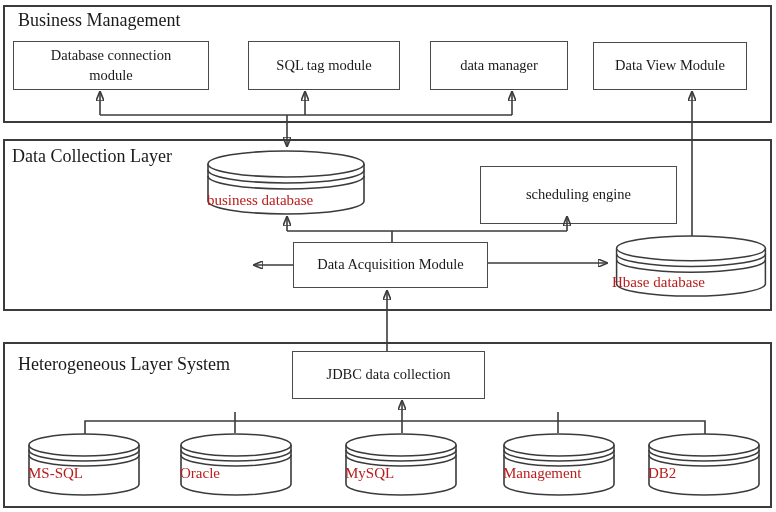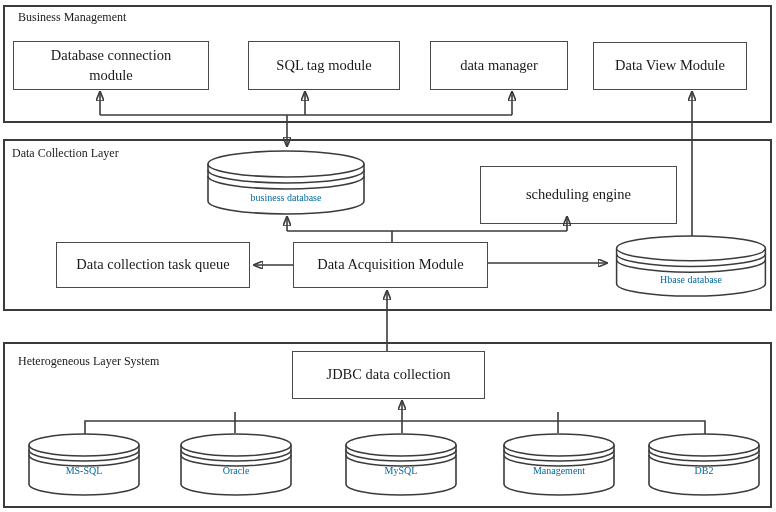--- a/index.html
+++ b/index.html
@@ -4,31 +4,31 @@
 <style>
   html,body{margin:0;padding:0;background:#ffffff;}
   .canvas{
     position:relative;width:776px;height:512px;background:#ffffff;
     font-family:"Liberation Serif", serif;color:#111111;overflow:hidden;
   }
   .layer{
     position:absolute;border:2px solid #3b3b3b;background:transparent;box-sizing:border-box;
   }
   .layer-label{
-    position:absolute;font-size:12px;color:#1a1a1a;white-space:nowrap;
+    position:absolute;font-size:18px;color:#1a1a1a;white-space:nowrap;
   }
   .module{
     position:absolute;border:1.6px solid #4a4a4a;background:#ffffff;box-sizing:border-box;
     display:flex;align-items:center;justify-content:center;text-align:center;
   }
   .module-label{font-size:14.5px;line-height:1.35;color:#1a1a1a;}
   .cyl{position:absolute;}
   .cyl svg{position:absolute;left:0;top:0;overflow:visible;}
   .cyl-label{
-    position:absolute;left:0;right:0;text-align:center;font-size:10px;color:#0369a1;white-space:nowrap;
+    position:absolute;left:0;right:0;font-size:15px;color:#b91c1c;white-space:nowrap;
   }
   .wires{position:absolute;left:0;top:0;pointer-events:none;}
   .wires path{stroke:#3b3b3b;stroke-width:1.6;fill:none;}
   .defs-holder{position:absolute;width:0;height:0;overflow:hidden;}
 </style>
 </head>
 <body>
 
 <div class="canvas">
 
@@ -79,23 +79,20 @@
     <svg width="158" height="65">
         <use href="#cyl-lg"></use>
       </svg>
     <span class="cyl-label" style="top:42px;">business database</span>
   </div>
 
   <div class="module" style="left:480px;top:166px;width:197px;height:58px;">
     <span class="module-label">scheduling engine</span>
   </div>
 
-  <div class="module" style="left:56px;top:242px;width:194px;height:46px;">
-    <span class="module-label">Data collection task queue</span>
-  </div>
 
   <div class="module" style="left:293px;top:242px;width:195px;height:46px;">
     <span class="module-label">Data Acquisition Module</span>
   </div>
 
   <div class="cyl" style="left:612px;top:235px;width:158px;height:62px;">
     <svg width="158" height="62">
         <use href="#cyl-lg"></use>
       </svg>
     <span class="cyl-label" style="top:39px;">Hbase database</span>

